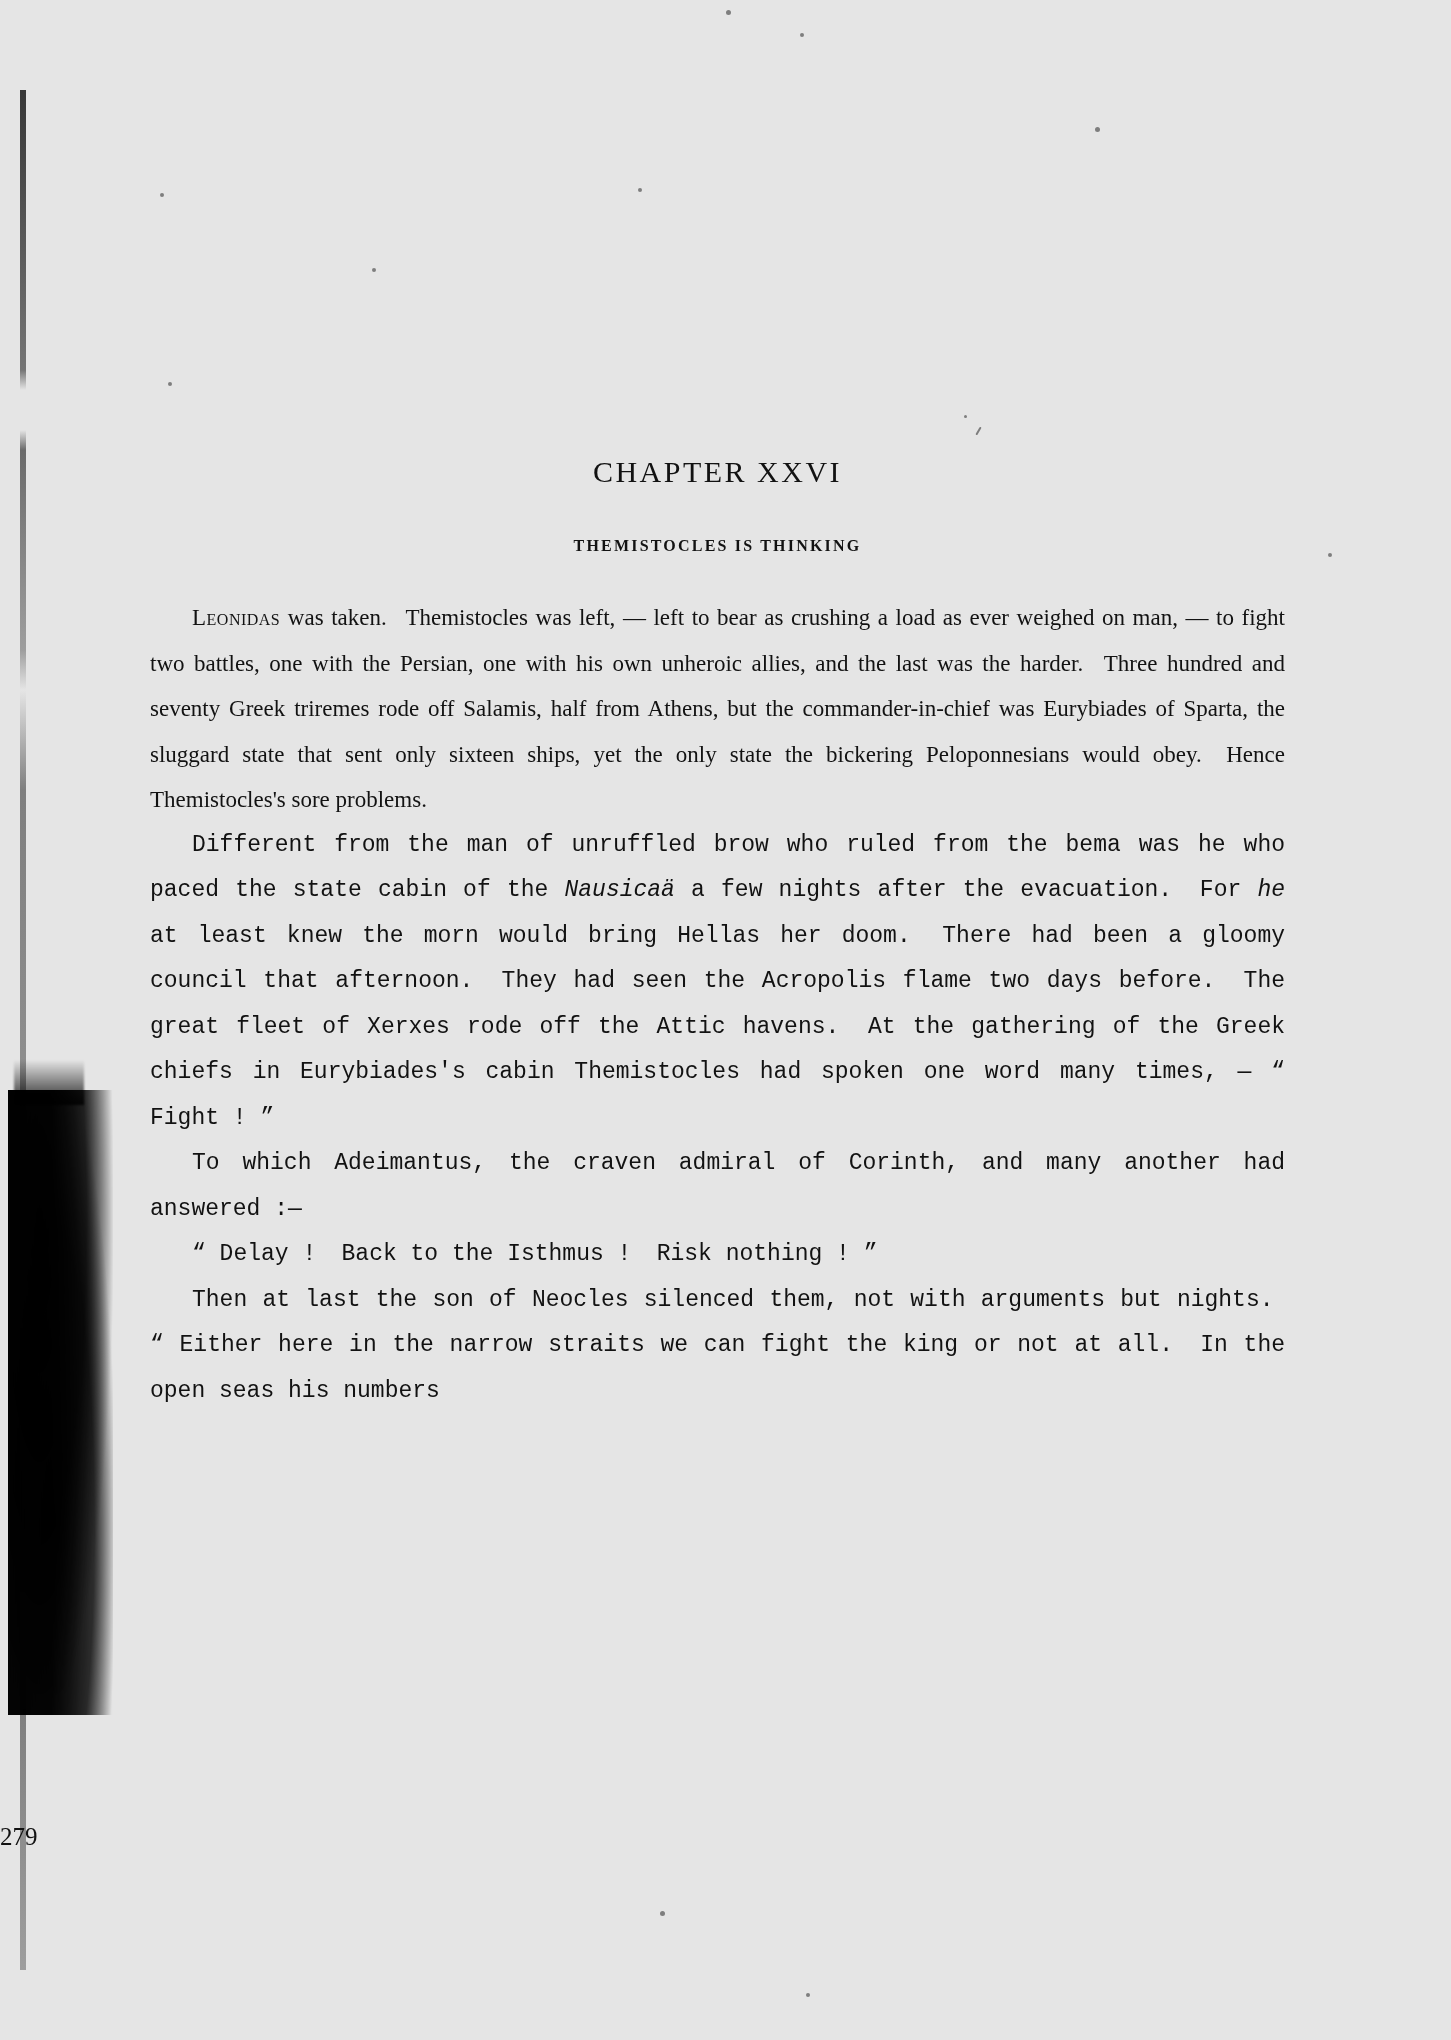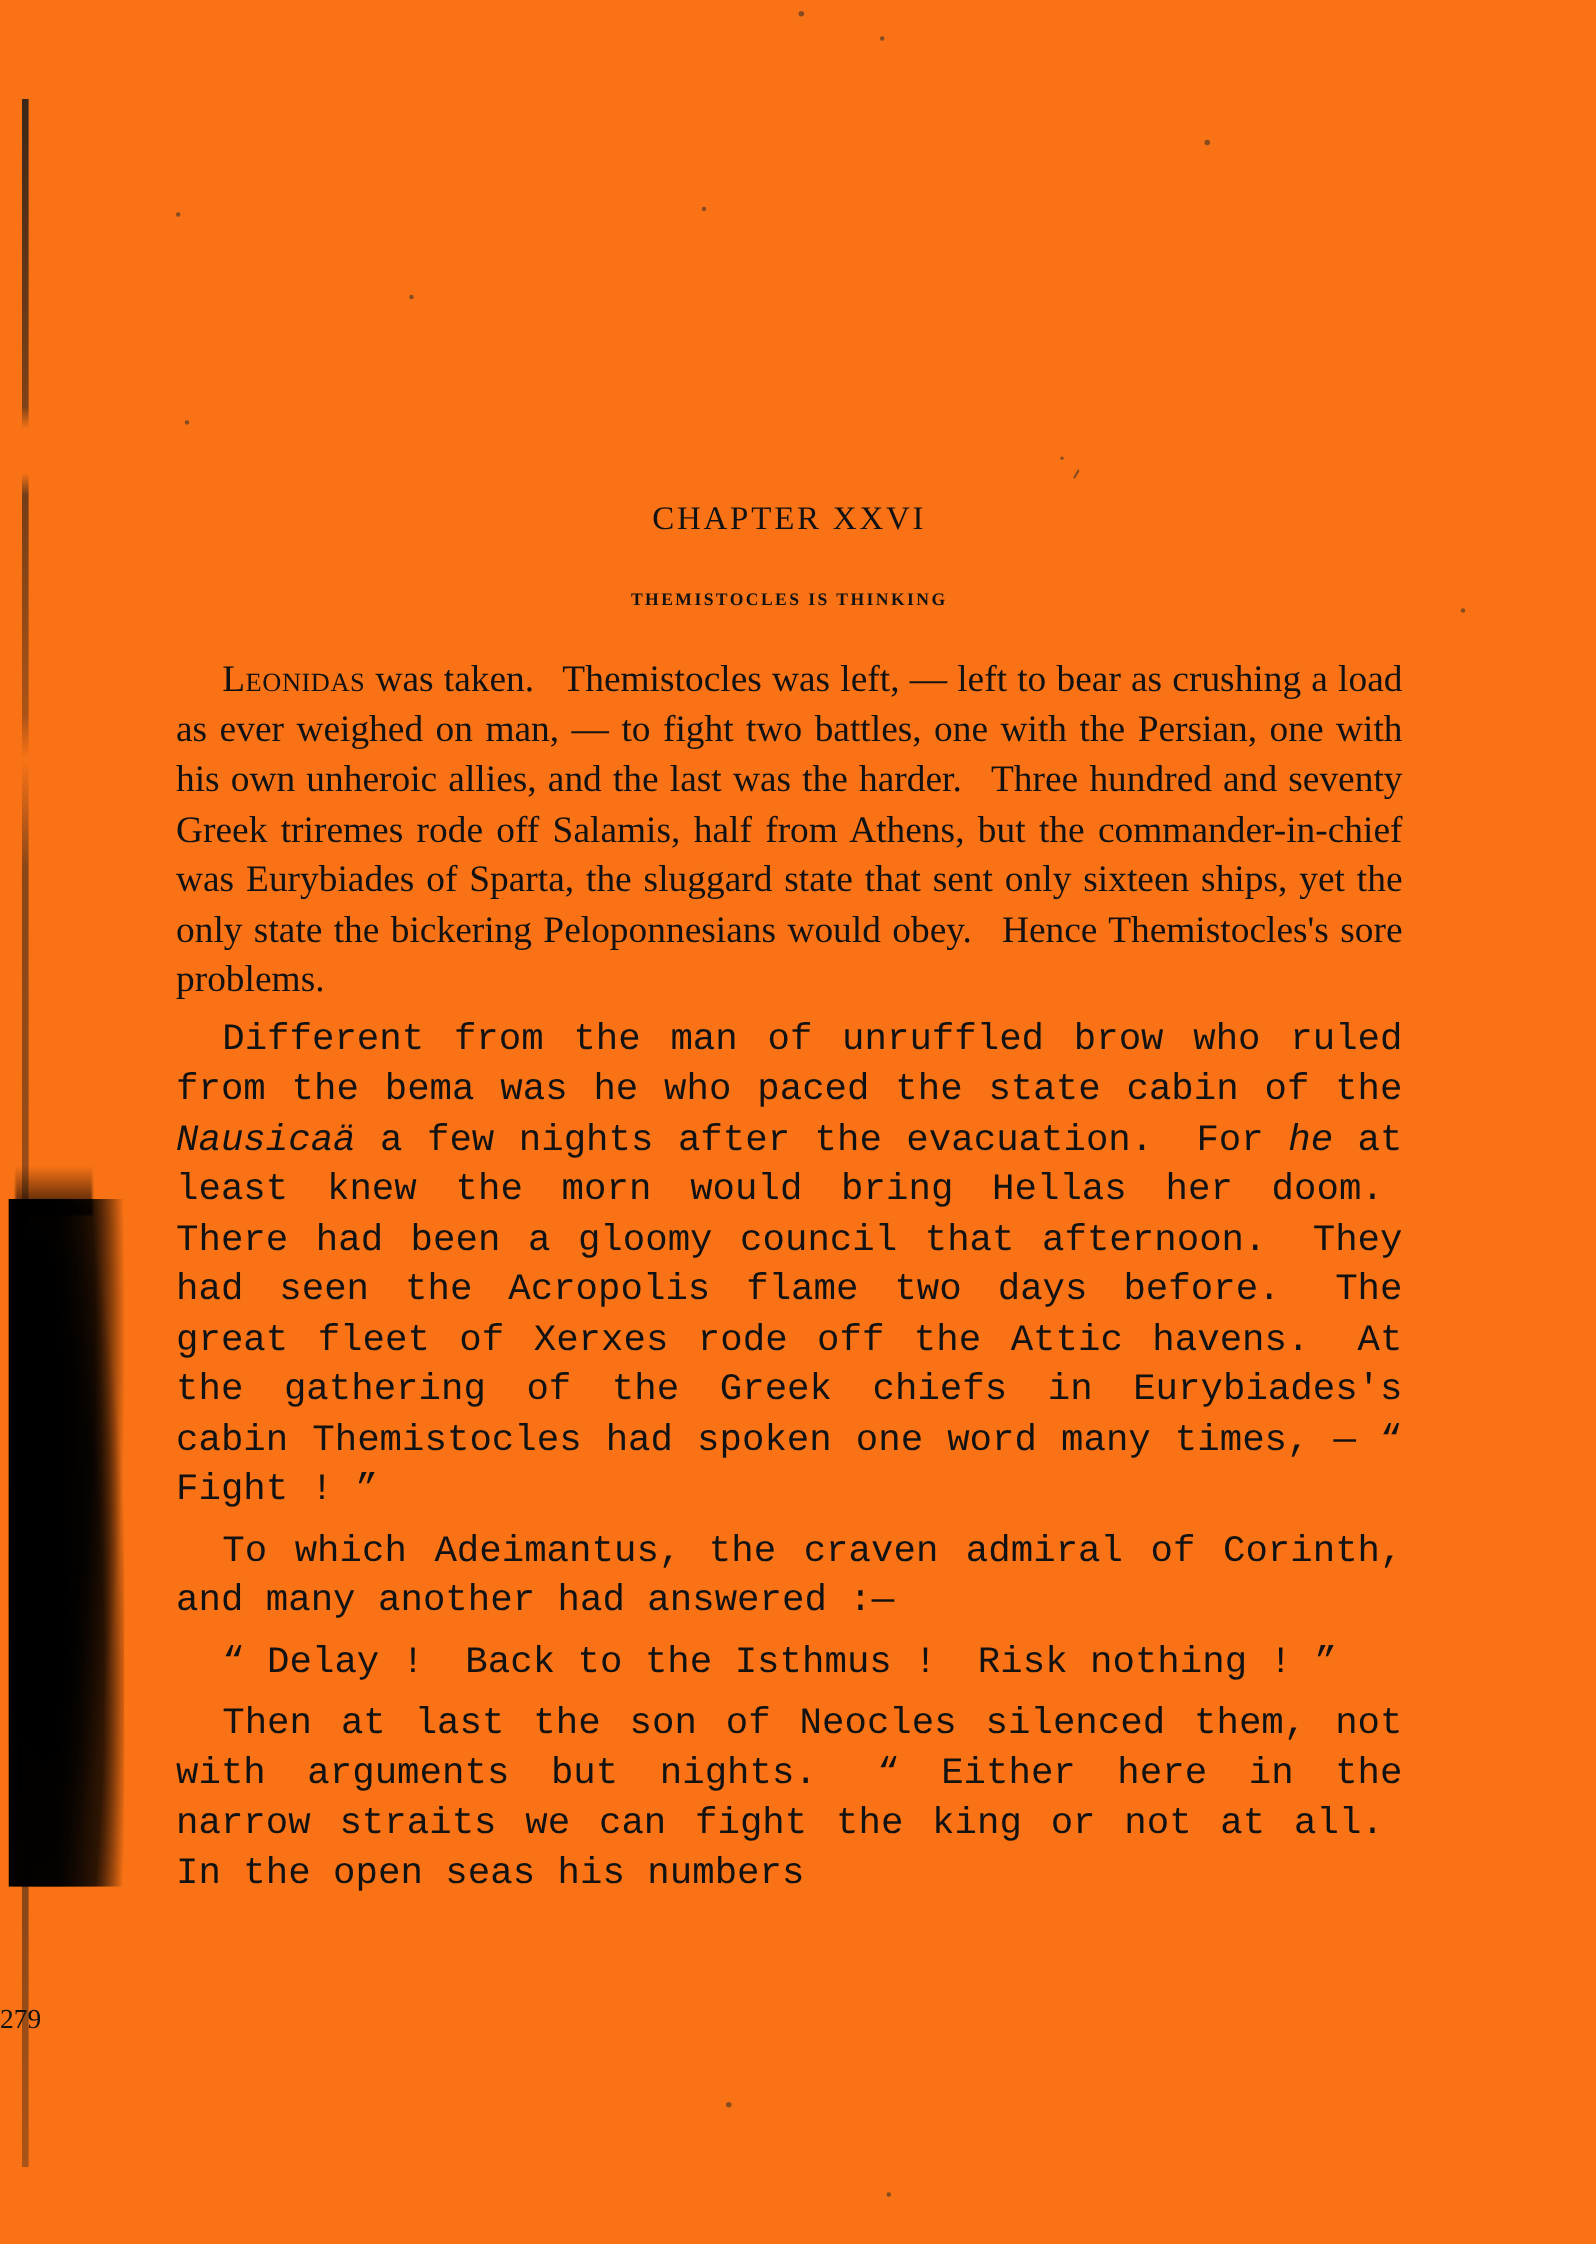--- a/index.html
+++ b/index.html
@@ -4,21 +4,21 @@
 <style>
   html, body {
     margin: 0;
     padding: 0;
     background: #ffffff;
   }
   .page {
     position: relative;
     width: 1451px;
     height: 2040px;
-    background: #f97316;
+    background: #e5e5e5;
     overflow: hidden;
     font-family: "Liberation Serif", serif;
     color: #121212;
   }
 
   
   .scan-edge {
     position: absolute;
     left: 20px;
     top: 90px;
@@ -84,22 +84,22 @@
     font-weight: normal;
   }
   .chapter-subtitle {
     text-align: center;
     font-size: 16px;
     letter-spacing: 2.2px;
     font-weight: bold;
     margin: 0 0 40px 0;
   }
   p.body {
-    margin: 10px;
-    font-size: 34px;
+    margin: 0;
+    font-size: 23px;
     line-height: 45.5px;
     text-align: justify;
     text-justify: inter-word;
     text-indent: 42px;
     hyphens: manual;
   }
   p.body + p.body { margin-top: 0; font-family: Liberation Mono, monospace; }
   .smallcaps {
     font-variant: small-caps;
     letter-spacing: 0.5px;

